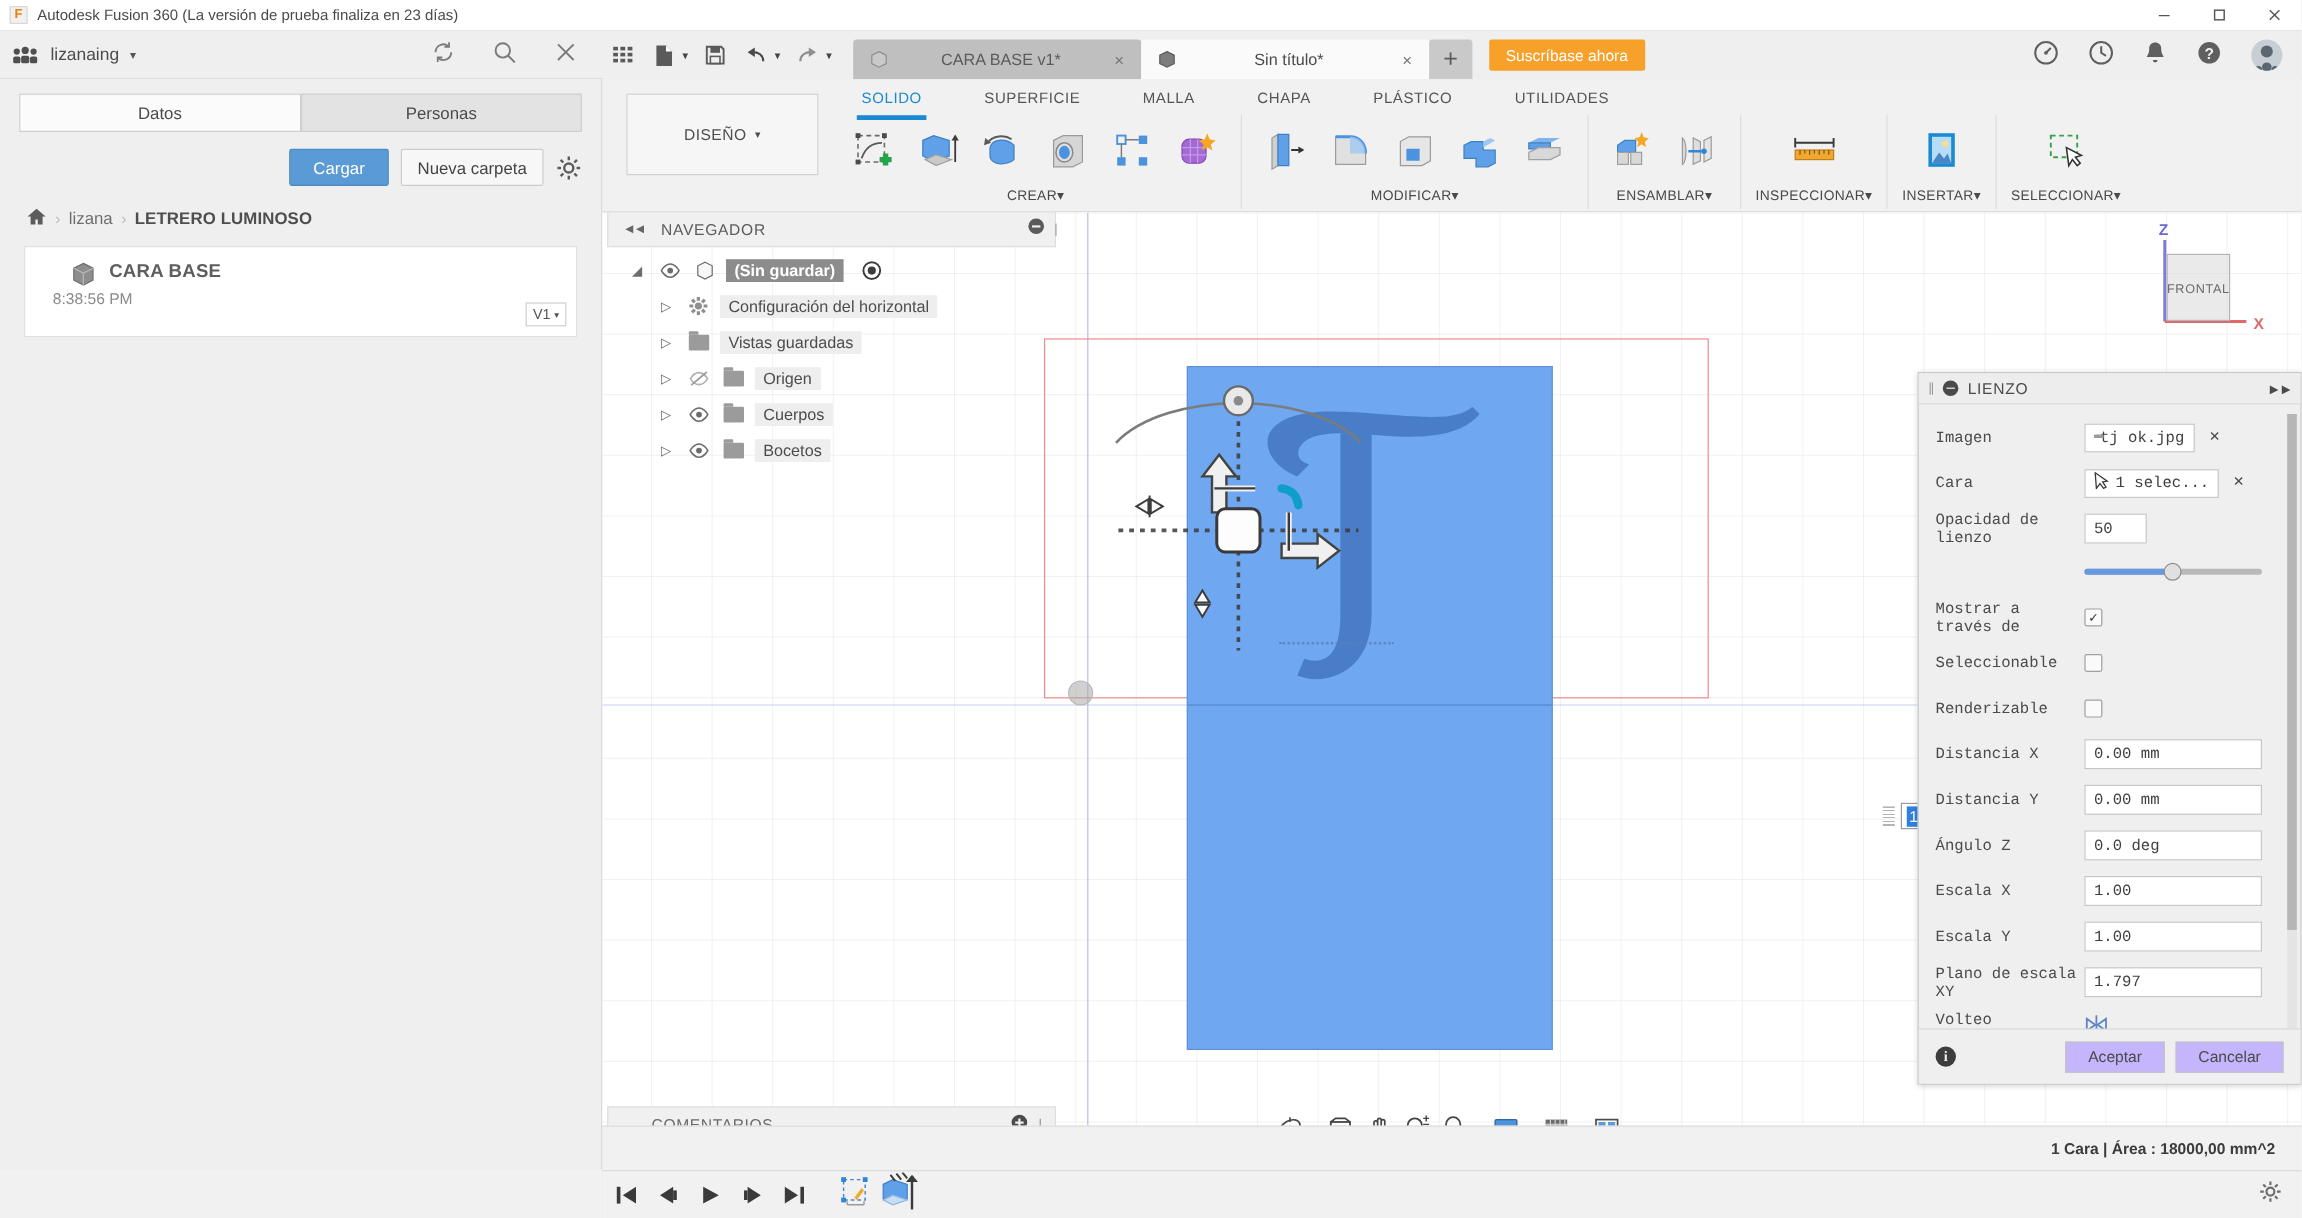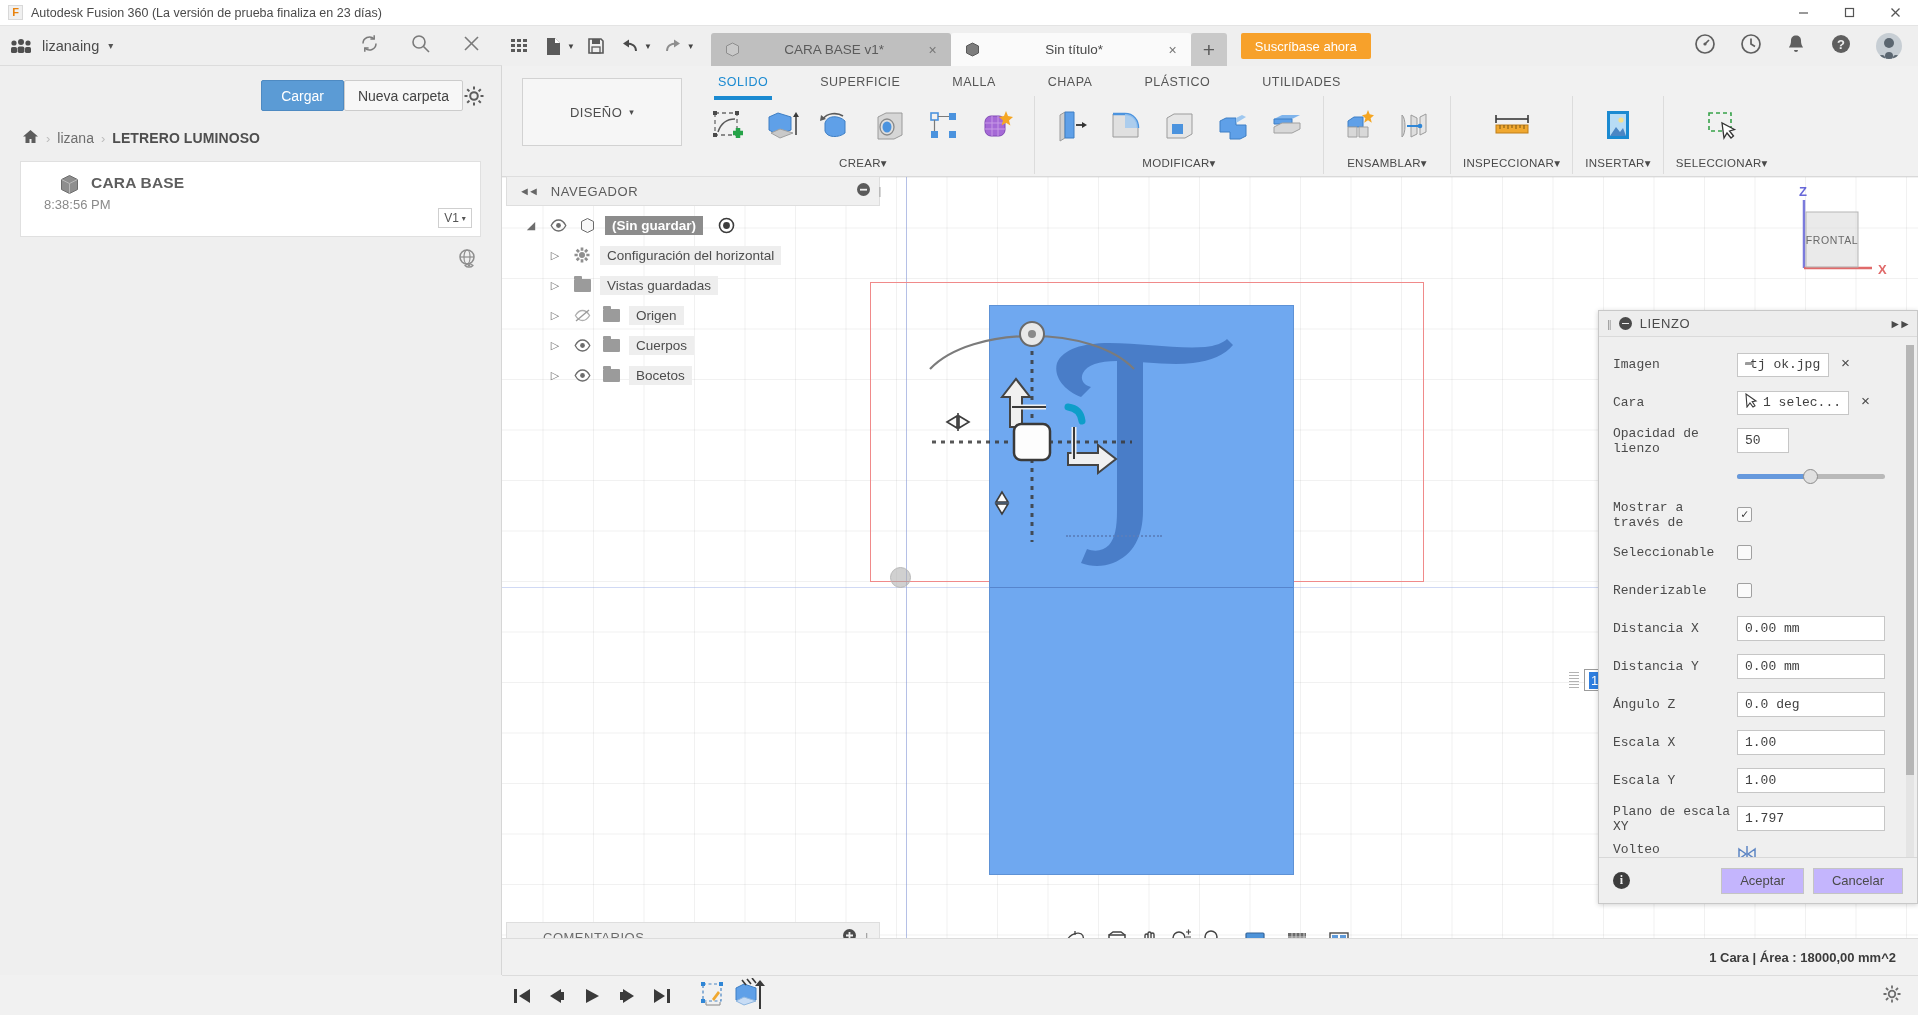--- a/index.html
+++ b/index.html
@@ -89,21 +89,21 @@
   .datapanel{
     position:absolute; left:0; top:66px; width:502px; height:949px;
     background:#efefef; border-right:1px solid #d6d6d6;
   }
   .dp-tabs{ display:flex; margin:12px 16px 0 16px; }
   .dp-tab{
     flex:1;height:32px;display:flex;align-items:center;justify-content:center;
     font-size:14px;color:#4a4a4a;background:#e3e3e3;border:1px solid #cfcfcf;
   }
   .dp-tab.active{ background:#fbfbfb; }
-  .dp-actions{ display:flex; justify-content:flex-end; align-items:center; 
+  .dp-actions{ display:flex; justify-content:flex-end; align-items:center; gap:10px;
     margin:14px 16px 0 0;text-align:right; }
   .btn-primary{
     background:#5b9bd5;color:#fff;font-size:14px;height:31px;padding:0 19px;
     display:flex;align-items:center;border:1px solid #4e8ac2;border-radius:2px;
   }
   .btn-default{
     background:#f7f7f7;color:#444;font-size:14px;height:31px;padding:0 13px;
     display:flex;align-items:center;border:1px solid #cccccc;border-radius:2px;
   }
   .gear-btn{ color:#5c5c5c; display:flex;align-items:center; }
@@ -499,20 +499,24 @@
         <svg width="22" height="22" viewBox="0 0 22 22">
             <circle cx="11" cy="11" r="9" fill="#5f5f5f"></circle>
             <text x="11" y="16" font-size="13" font-family="Liberation Sans, sans-serif" fill="#efefef" text-anchor="middle" font-weight="bold">?</text>
           </svg>
       </span>
       <span class="avatar"></span>
     </div>
   </div>
 
   <div class="datapanel">
+    <div class="dp-tabs">
+      <div class="dp-tab active">Datos</div>
+      <div class="dp-tab">Personas</div>
+    </div>
     <div class="dp-actions">
       <div class="btn-primary">Cargar</div>
       <div class="btn-default">Nueva carpeta</div>
       <div class="gear-btn">
         <svg width="22" height="22" viewBox="0 0 22 22">
             <path d="M11 7.2A3.8 3.8 0 1 0 11 14.8 3.8 3.8 0 1 0 11 7.2z" fill="none" stroke="#5c5c5c" stroke-width="2"></path>
             <path d="M11 1.5v3M11 17.5v3M1.5 11h3M17.5 11h3M4.2 4.2l2.2 2.2M15.6 15.6l2.2 2.2M17.8 4.2l-2.2 2.2M6.4 15.6l-2.2 2.2" stroke="#5c5c5c" stroke-width="2"></path>
           </svg>
       </div>
     </div>

